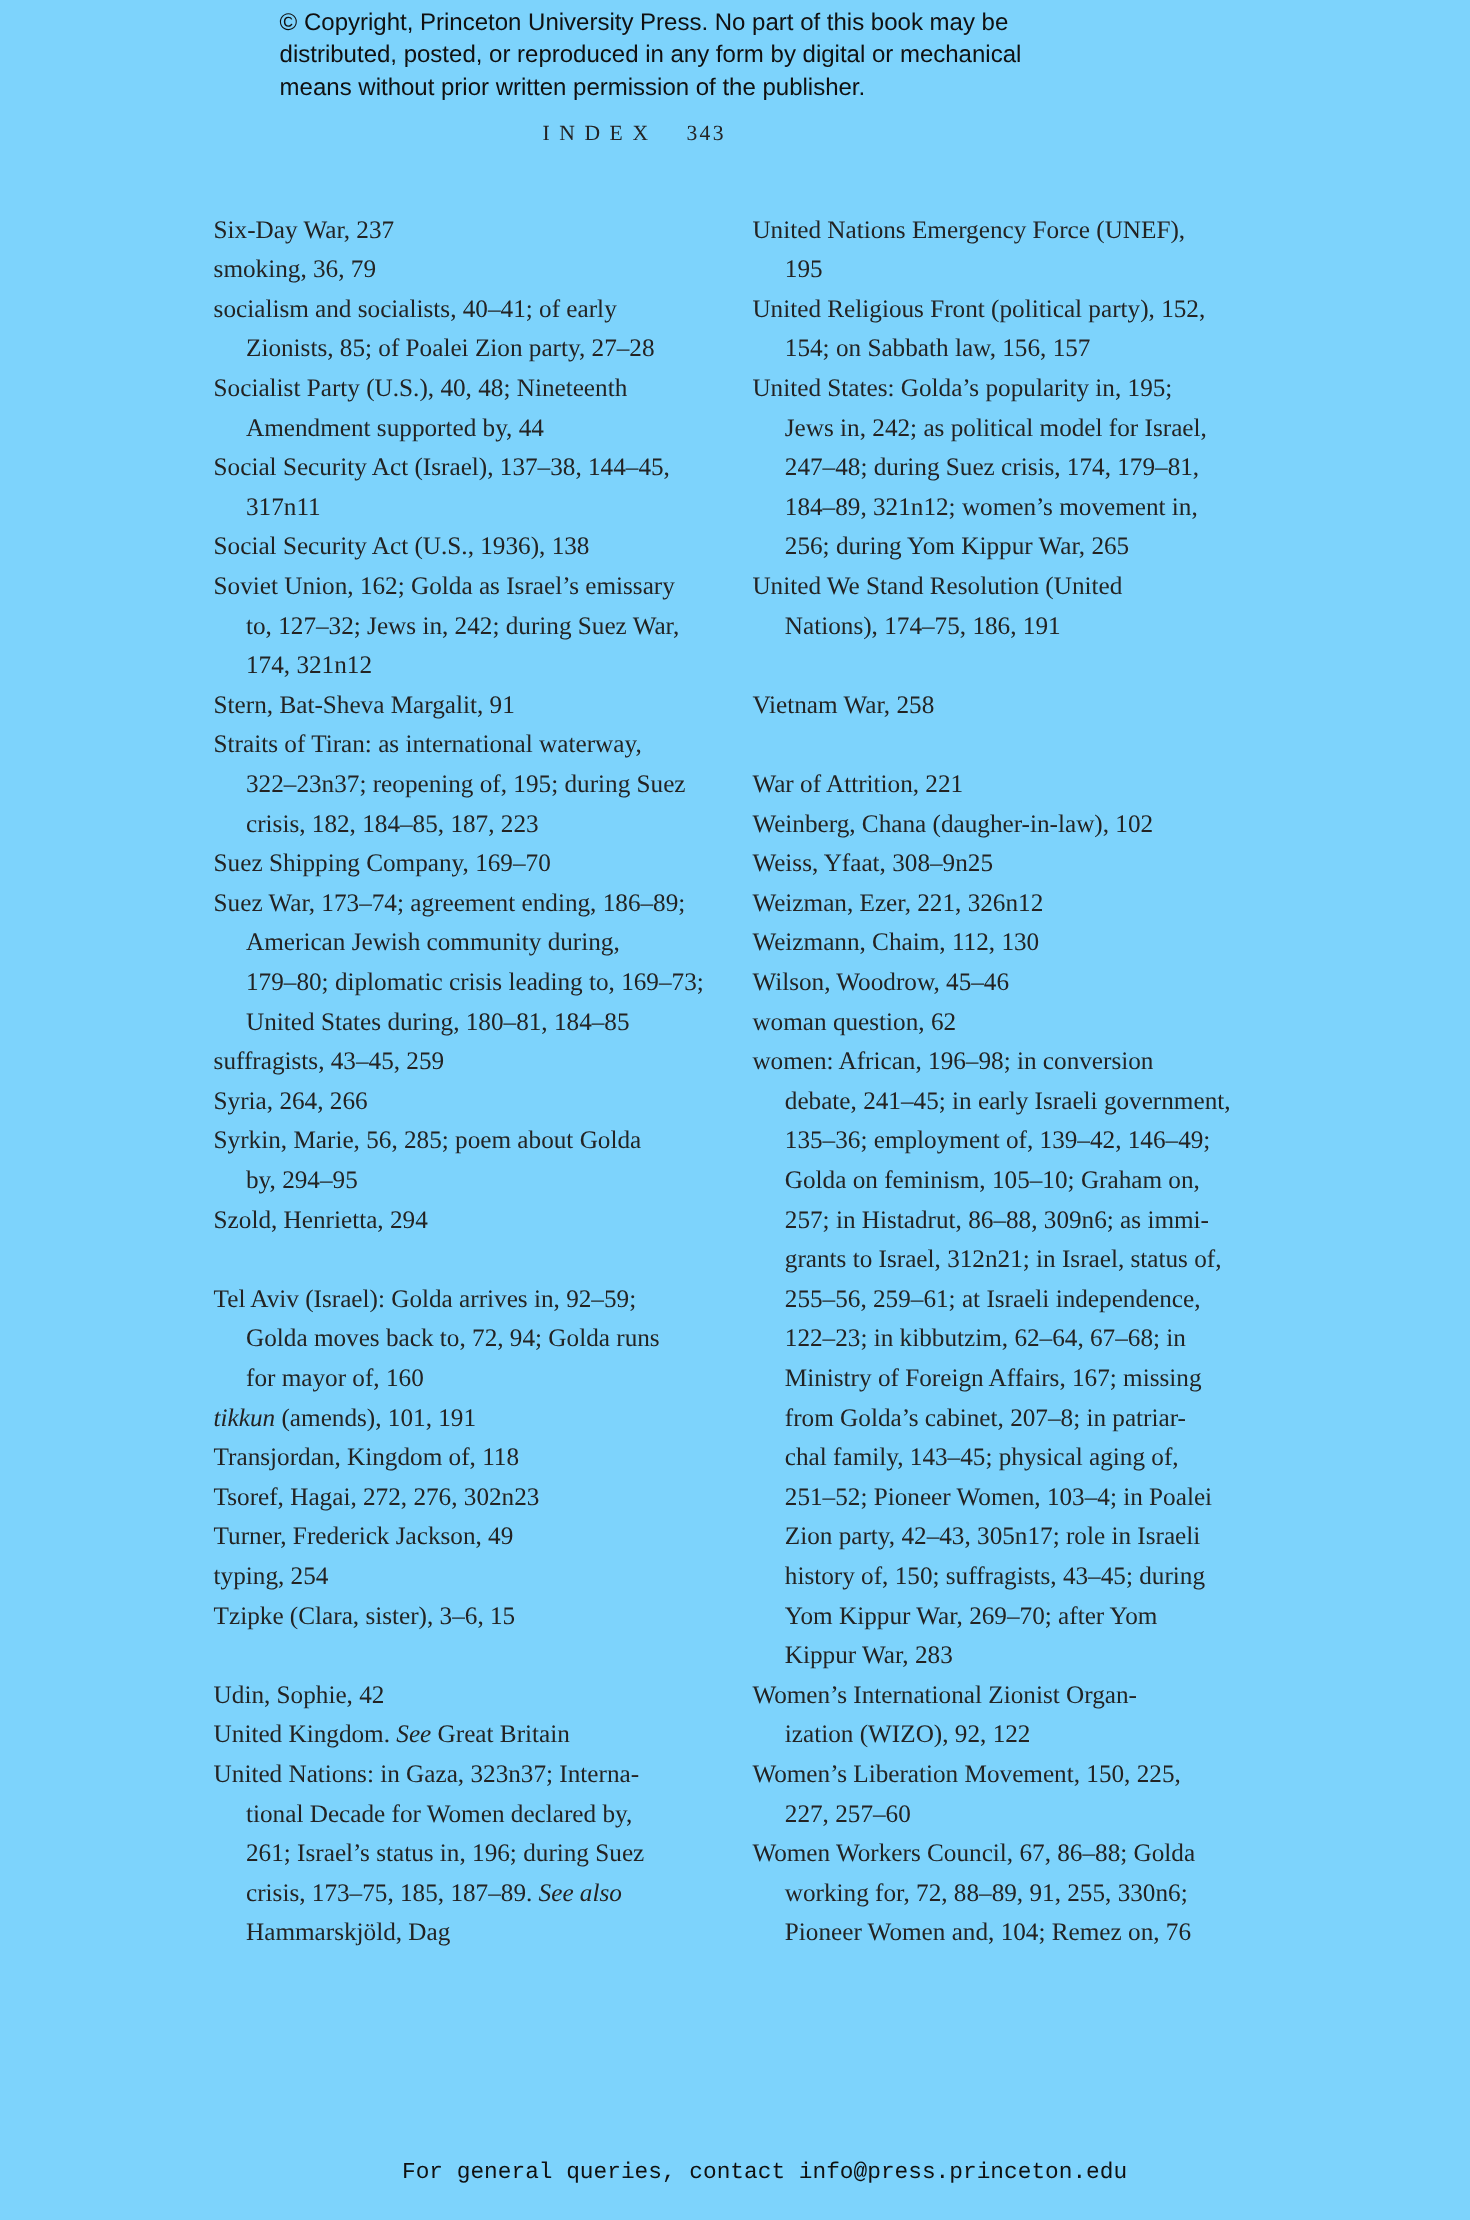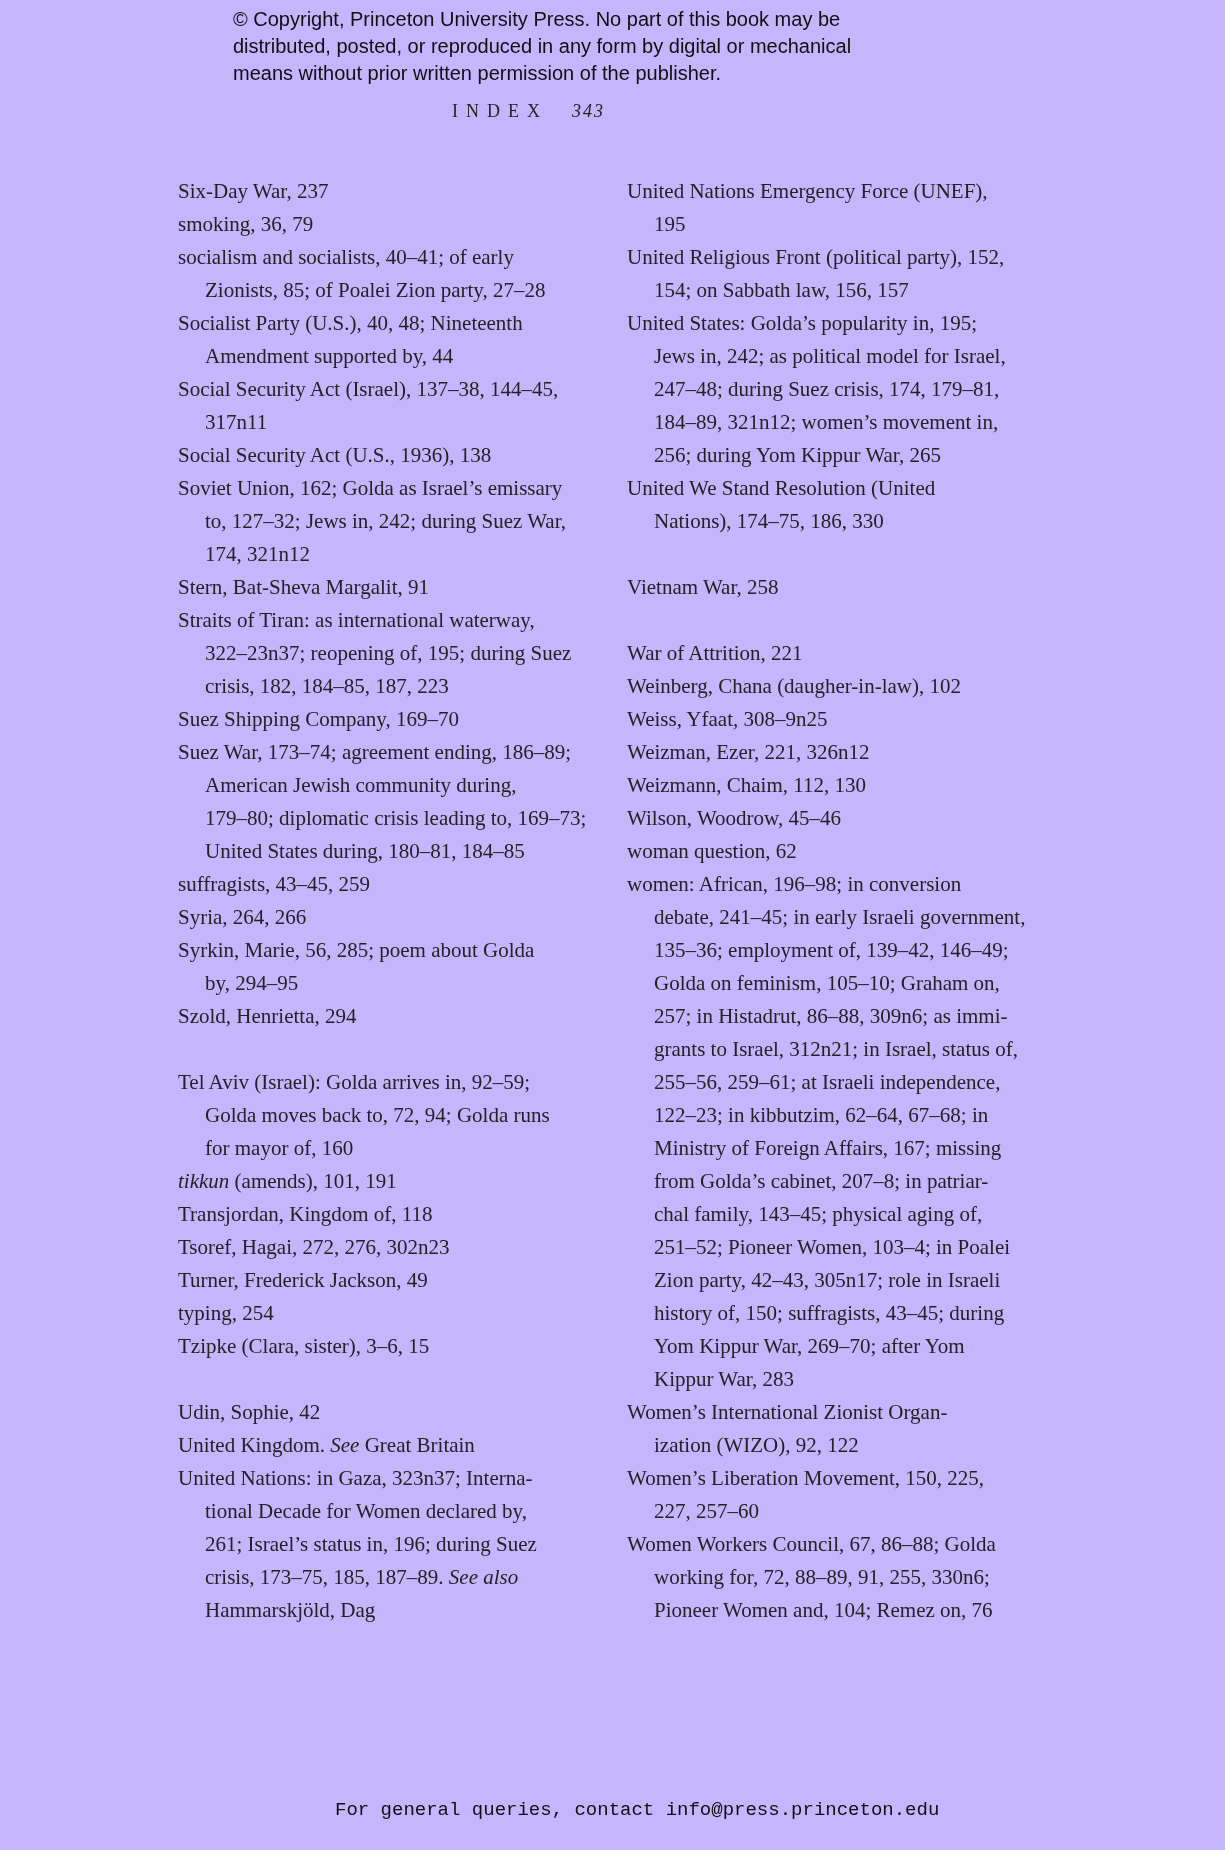--- a/index.html
+++ b/index.html
@@ -1,20 +1,20 @@
 <!DOCTYPE html>
 <html><head>
 <meta charset="utf-8">
 <style>
   html, body { margin: 0; padding: 0; background: #ffffff; }
   .page {
     position: relative;
     width: 1225px;
     height: 1850px;
-    background: #c4b5fd;
+    background: #7dd3fc;
     font-family: "Liberation Serif", serif;
     color: #222222;
     overflow: hidden;
   }
   .copyright {
     position: absolute;
     left: 233px;
     top: 6px;
     font-family: "Liberation Sans", sans-serif;
     font-size: 20px;
@@ -22,21 +22,21 @@
     color: #101010;
   }
   .running-head {
     position: absolute;
     left: 452px;
     top: 101px;
     font-size: 18px;
     color: #242424;
   }
   .rh-label { letter-spacing: 8px; }
-  .rh-page  { margin-left: 24px; letter-spacing: 2px; font-style: italic; }
+  .rh-page  { margin-left: 24px; letter-spacing: 2px; }
   .col {
     position: absolute;
     top: 175px;
     font-size: 21px;
     line-height: 33px;
     color: #232323;
   }
   .col-left  { left: 178px; width: 456px; }
   .col-right { left: 627px; width: 462px; }
   .line { white-space: nowrap; min-height: 33px; }
@@ -116,21 +116,21 @@
       <div class="line">United Nations Emergency Force (UNEF),</div>
       <div class="line cont">195</div>
       <div class="line">United Religious Front (political party), 152,</div>
       <div class="line cont">154; on Sabbath law, 156, 157</div>
       <div class="line">United States: Golda’s popularity in, 195;</div>
       <div class="line cont">Jews in, 242; as political model for Israel,</div>
       <div class="line cont">247–48; during Suez crisis, 174, 179–81,</div>
       <div class="line cont">184–89, 321n12; women’s movement in,</div>
       <div class="line cont">256; during Yom Kippur War, 265</div>
       <div class="line">United We Stand Resolution (United</div>
-      <div class="line cont">Nations), 174–75, 186, 330</div>
+      <div class="line cont">Nations), 174–75, 186, 191</div>
       <div class="line blank"></div>
       <div class="line">Vietnam War, 258</div>
       <div class="line blank"></div>
       <div class="line">War of Attrition, 221</div>
       <div class="line">Weinberg, Chana (daugher-in-law), 102</div>
       <div class="line">Weiss, Yfaat, 308–9n25</div>
       <div class="line">Weizman, Ezer, 221, 326n12</div>
       <div class="line">Weizmann, Chaim, 112, 130</div>
       <div class="line">Wilson, Woodrow, 45–46</div>
       <div class="line">woman question, 62</div>

